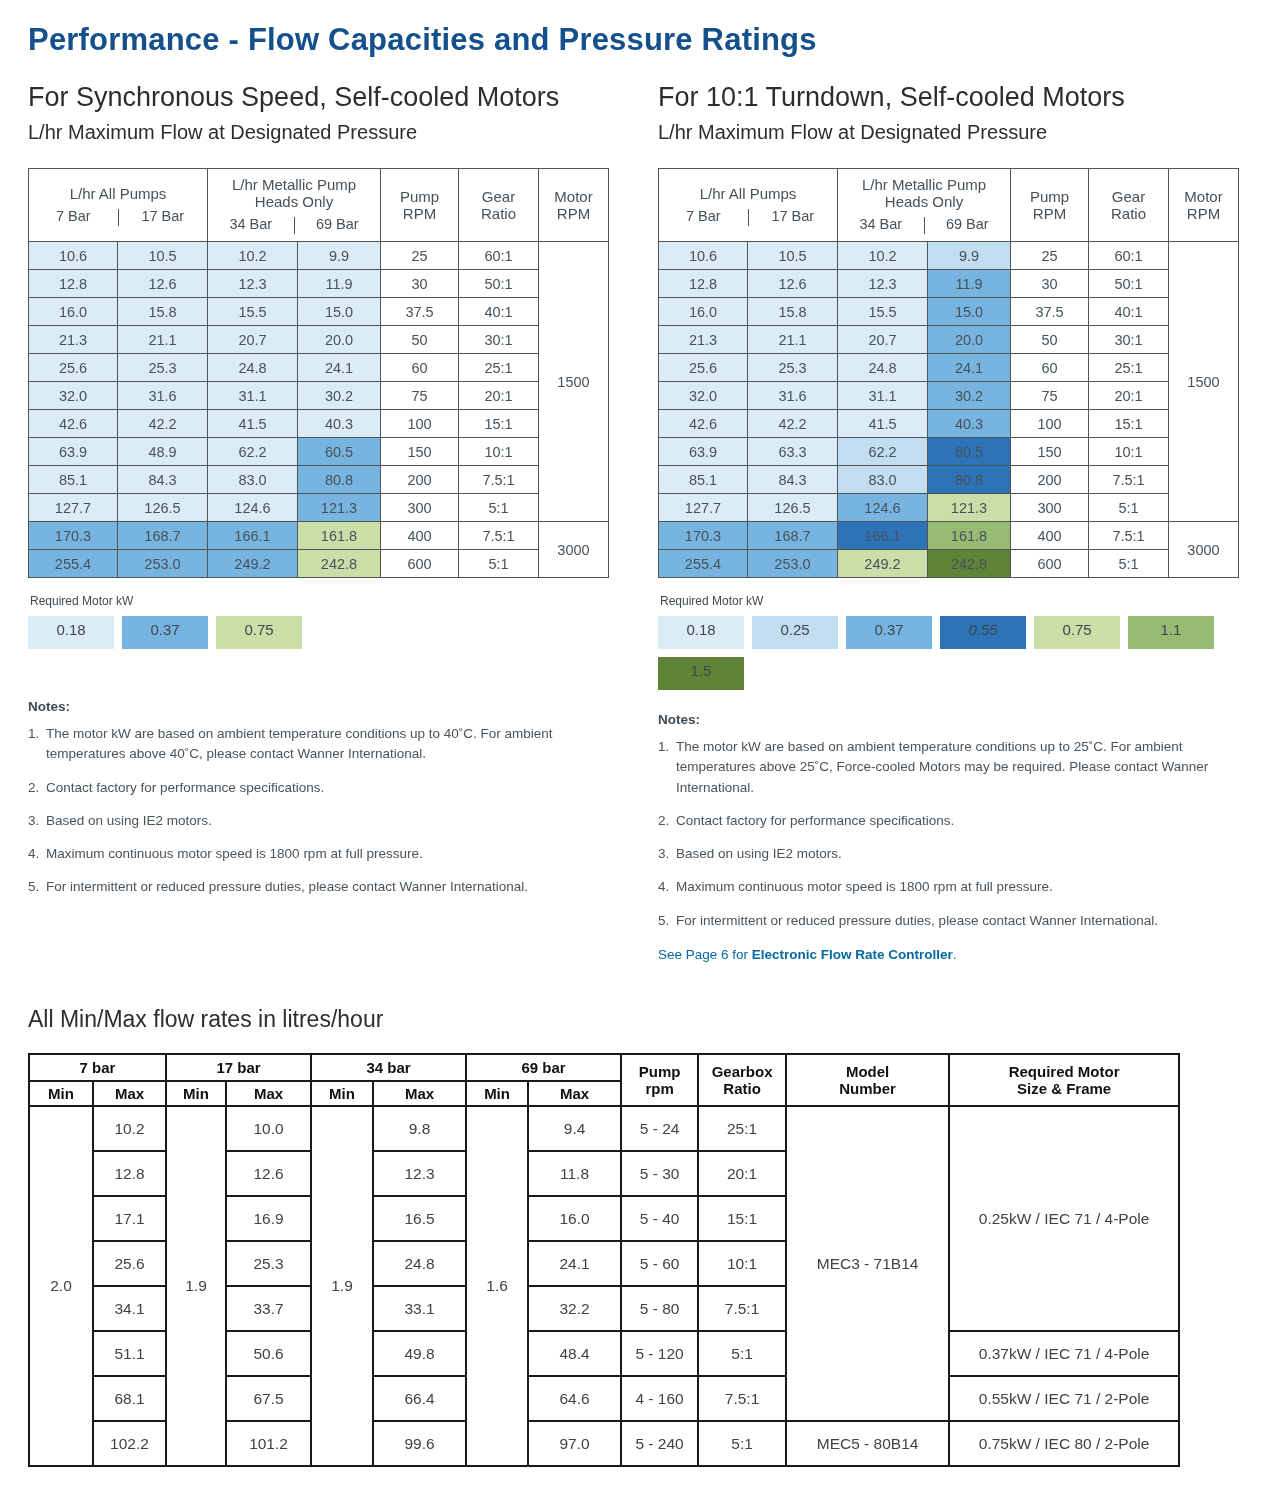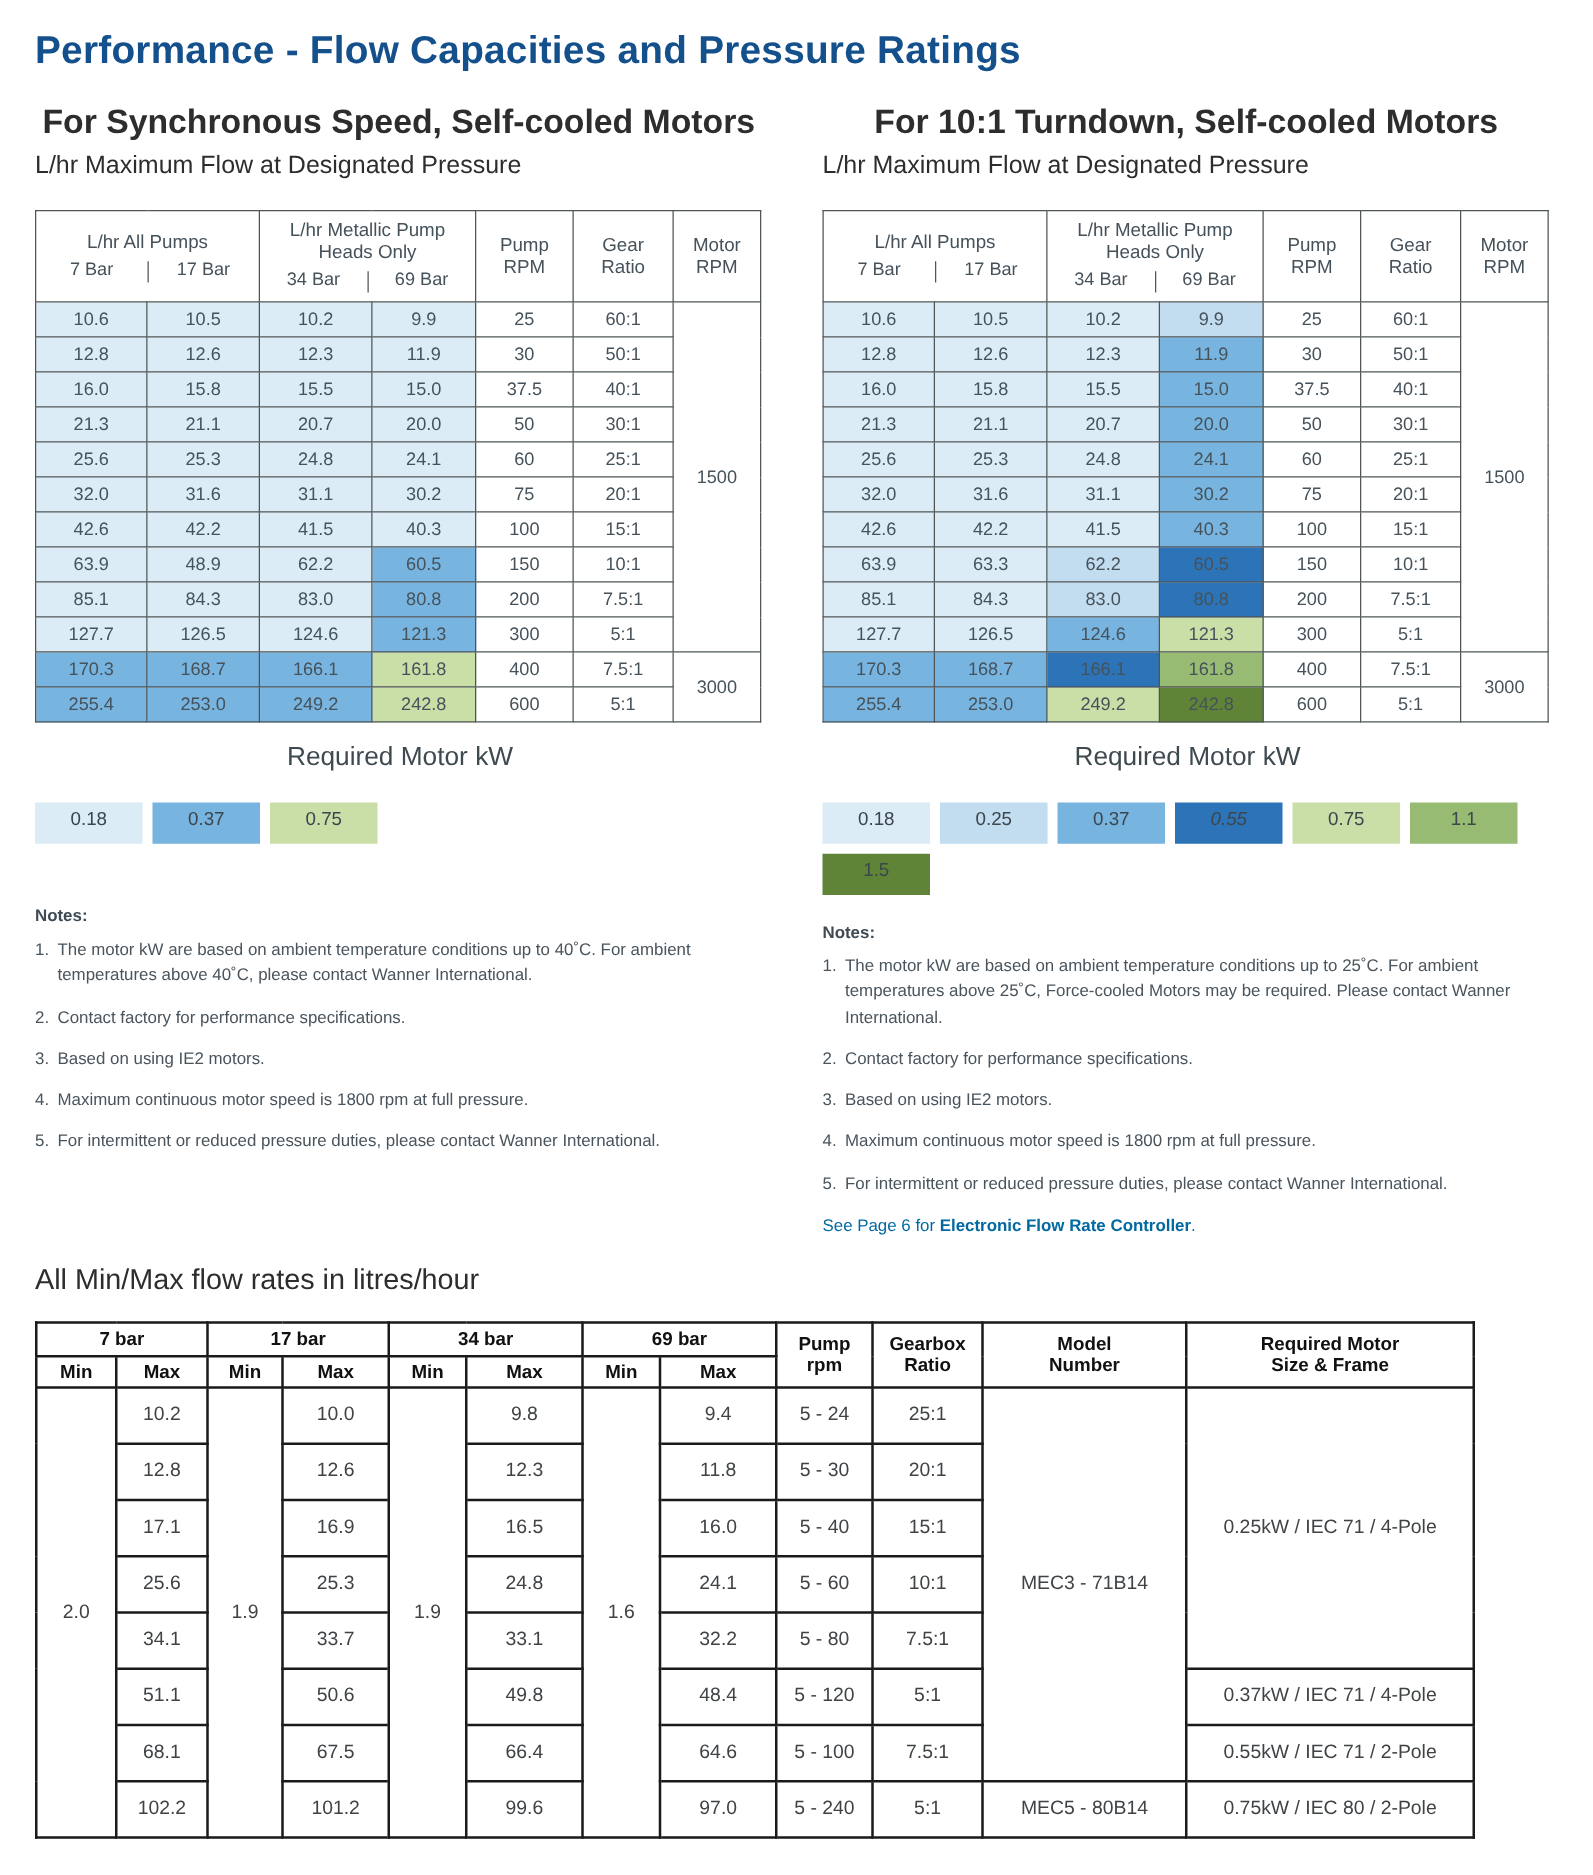--- a/index.html
+++ b/index.html
@@ -1,32 +1,32 @@
 <!DOCTYPE html>
 <html><head>
 <meta charset="utf-8">
 <style>
   html,body{margin:0;padding:0;background:#ffffff;}
   body{width:1274px;height:1500px;overflow:hidden;font-family:"Liberation Sans", sans-serif;}
   .page{box-sizing:border-box;width:1274px;height:1500px;padding:16px 28px 0 28px;position:relative;}
   .main-title{font-size:31px;font-weight:bold;color:#14508c;margin:6px 0 24px 0;letter-spacing:.2px;}
   .columns{display:flex;gap:48px;min-height:902px;align-items:flex-start;}
   .perf-col{width:582px;flex:0 0 auto;}
-  .section-title{font-size:27px;font-weight:700;color:#2d2d2d;margin:0 0 8px 0;text-align:center;}
+  .section-title{font-size:27px;font-weight:400;color:#2d2d2d;margin:0 0 8px 0;}
   .section-sub{font-size:20px;color:#2d2d2d;margin:0 0 24px 0;}
   table.perf-table{border-collapse:collapse;table-layout:fixed;width:580px;color:#46525a;}
   table.perf-table th,table.perf-table td{border:1.5px solid #4f5557;padding:0;text-align:center;}
   table.perf-table th{height:72px;font-weight:400;font-size:15px;vertical-align:middle;}
   th.group-th{vertical-align:bottom;}
   .glabel{padding-bottom:2px;}
   .gsub{display:flex;align-items:flex-end;height:22px;}
   .gsub span{flex:1;font-size:14.5px;padding-bottom:2px;}
   .gsub .gdiv{flex:0 0 1px;width:1px;height:15px;background:#4f5557;}
   table.perf-table td{height:27px;font-size:14.5px;}
-  .legend-title{font-size:21px;color:#3f4a50;margin:16px 0 24px 2px;text-align:center;}
+  .legend-title{font-size:12px;color:#3f4a50;margin:16px 0 8px 2px;}
   .legend{display:flex;flex-wrap:wrap;gap:8px;max-width:582px;}
   .swatch{width:86px;height:33px;line-height:27px;text-align:center;font-size:15px;color:#3c474d;}
   .notes{margin-top:50px;width:578px;}
   .notes.tight{margin-top:22px;}
   .notes-title{font-size:13.5px;font-weight:bold;color:#3f4a52;margin-bottom:10px;}
   .note{display:flex;font-size:13.5px;color:#49545c;line-height:1.5;margin-bottom:13px;}
   .note-num{flex:0 0 18px;}
   .note-text{flex:1;}
   .see-page{font-size:13.5px;color:#0369a1;margin-top:16px;}
   .see-page b{font-weight:bold;}
@@ -493,21 +493,21 @@
               <td>48.4</td>
               <td>5 - 120</td>
               <td>5:1</td>
               <td rowspan="1">0.37kW / IEC 71 / 4-Pole</td>
             </tr>
             <tr>
               <td>68.1</td>
               <td>67.5</td>
               <td>66.4</td>
               <td>64.6</td>
-              <td>5 - 100</td>
+              <td>4 - 160</td>
               <td>7.5:1</td>
               <td rowspan="1">0.55kW / IEC 71 / 2-Pole</td>
             </tr>
             <tr>
               <td>102.2</td>
               <td>101.2</td>
               <td>99.6</td>
               <td>97.0</td>
               <td>5 - 240</td>
               <td>5:1</td>

